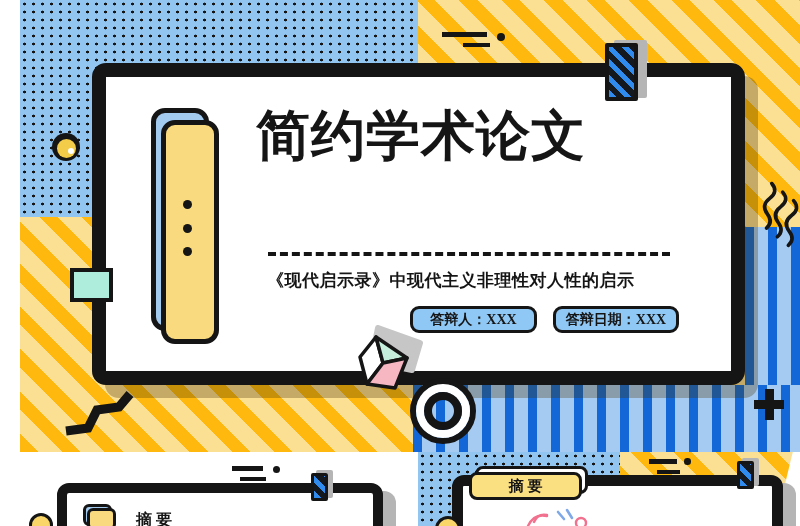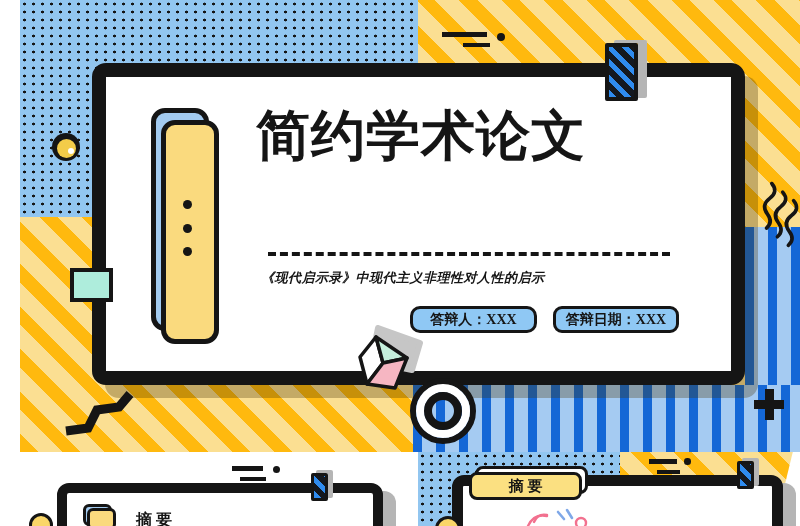--- a/index.html
+++ b/index.html
@@ -46,27 +46,27 @@
   }
   
   .bm-blue{left:131px;top:108px;width:58px;height:223px;box-sizing:border-box;
     background:var(--bookmark_blue,#A3CBF0);border:5px solid var(--ink);border-radius:14px;}
   .bm-yellow{left:141px;top:120px;width:58px;height:224px;box-sizing:border-box;
     background:var(--bookmark_yellow,#FADA7E);border:5px solid var(--ink);border-radius:14px;}
   .bm-dot{width:9px;height:9px;border-radius:50%;background:var(--ink);}
   
   .title{left:236px;top:104px;font-size:54px;line-height:64px;font-weight:900;letter-spacing:1px;white-space:nowrap;}
   .dashed-sep{left:248px;top:252px;width:402px;height:0;border-top:4px dashed var(--ink);}
-  .subtitle{left:241px;top:269px;font-size:13px;font-weight:900;letter-spacing:0.5px;white-space:nowrap;font-style:italic;}
+  .subtitle{left:247px;top:269px;font-size:17px;font-weight:900;letter-spacing:0.5px;white-space:nowrap;}
   .btn{
     top:306px;height:27px;box-sizing:border-box;background:var(--button_blue,#8FC8F4);
     border:3.5px solid var(--ink);border-radius:9px;font-size:14px;font-weight:900;
     display:flex;align-items:center;justify-content:center;white-space:nowrap;padding:0 6px;
   }
-  .btn1{left:390px;width:127px;border-radius:10px;}
+  .btn1{left:390px;width:127px;}
   .btn2{left:533px;width:126px;font-family:Liberation Serif, serif;}
   
   .tape{
     box-sizing:border-box;border:4px solid var(--ink);border-radius:2px;
     background:repeating-linear-gradient(45deg, var(--tape_blue,#2F8BEE) 0 5px, var(--tape_dark,#14181F) 5px 11px);
   }
   .tape-main{left:585px;top:43px;width:33px;height:58px;box-shadow:9px -3px 0 var(--shadow_gray,#B5B5B5);}
   .tape-sm{border-width:3px;width:17px;height:28px;box-shadow:5px -3px 0 var(--shadow_gray,#B5B5B5);}
   
   .eq-line{position:absolute;background:var(--ink);}

